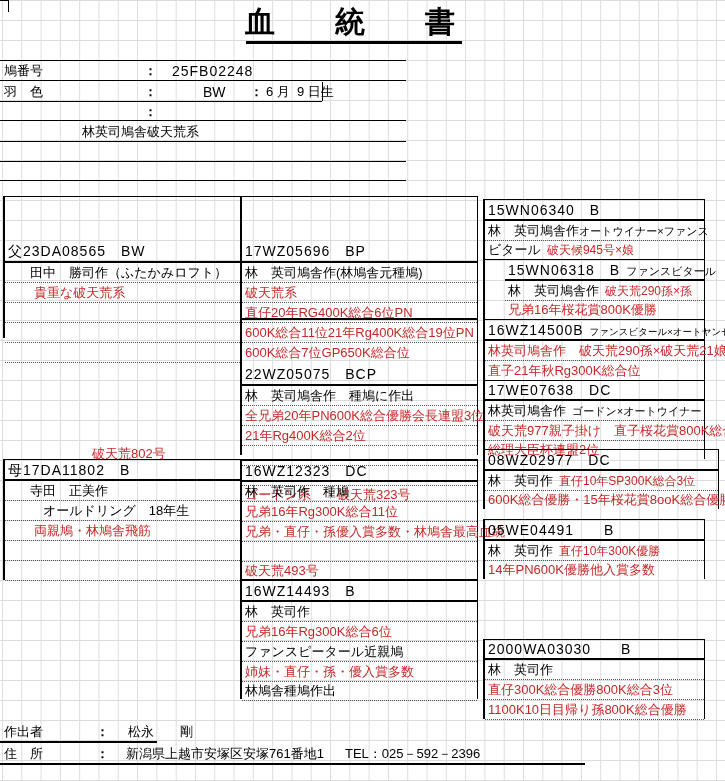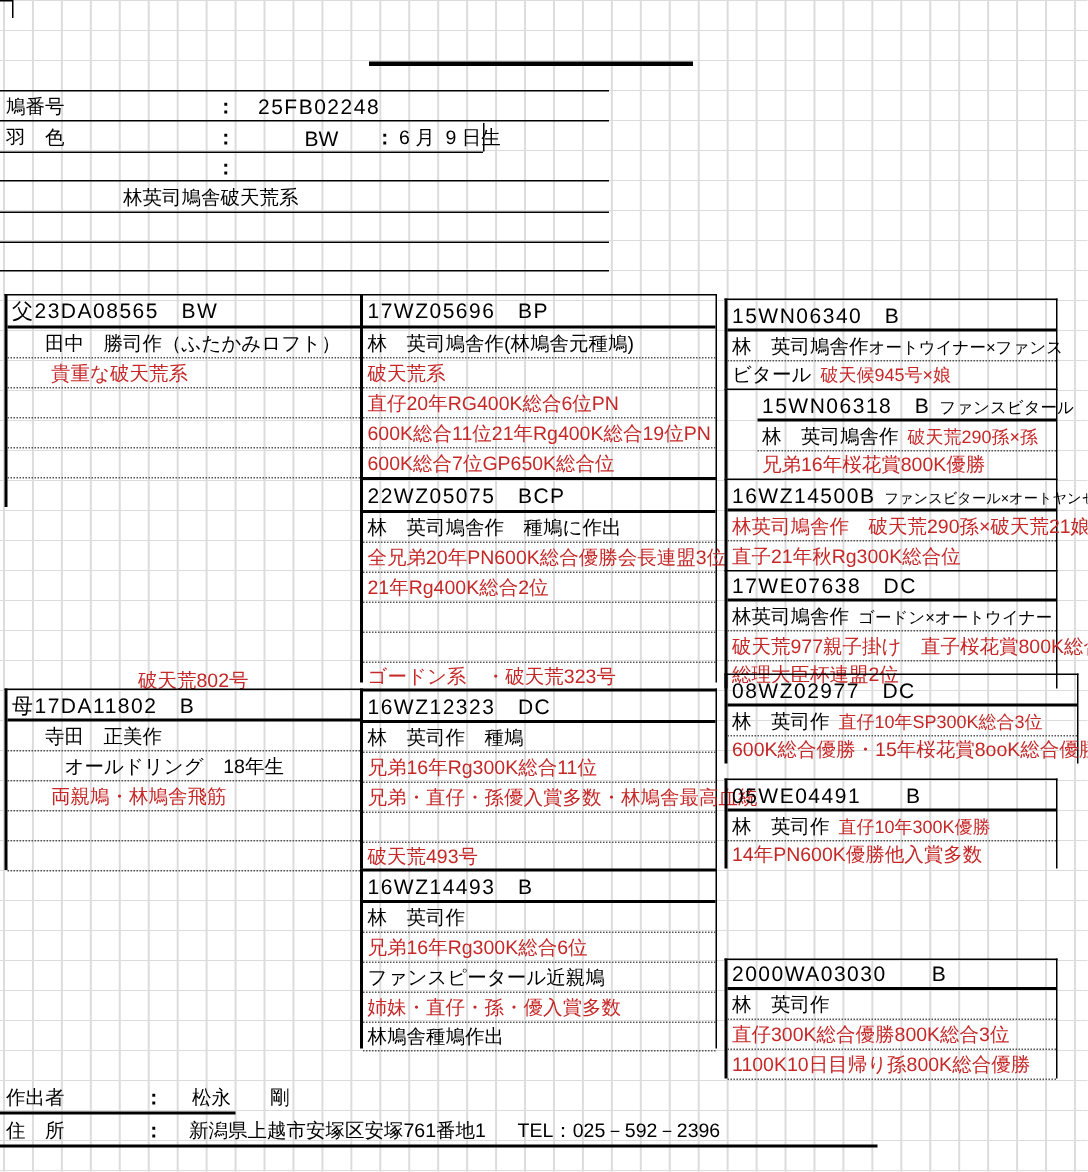--- a/index.html
+++ b/index.html
@@ -23,33 +23,34 @@
   .b{font-weight:bold;}
   .hl{position:absolute;height:0;border-top:1px solid #000;}
   .hl2{border-top-width:2px;}
   .hl3{border-top-width:3px;}
   .vl{position:absolute;width:0;border-left:1px solid #000;}
   .box{position:absolute;box-sizing:border-box;border-top:1px solid #000;border-left:2px solid #000;background:transparent;}
   .br{border-right:1px solid #000;}
   .t2{border-top-width:2px;}
   .row{height:20px;line-height:19px;padding-left:3px;font-size:13px;white-space:nowrap;box-sizing:border-box;overflow:visible;}
   .hdr{border-bottom:2px solid #000;font-size:14px;letter-spacing:1px;}
-  .h22{height:22px;line-height:21px;}
+  .h22{height:22px;line-height:21px;margin-top:44px;}
   .h21{height:21px;line-height:20px;}
   .h20{height:20px;line-height:19px;}
   .h19{height:19px;line-height:18px;}
   .dt{border-bottom:1px dotted #555;}
   .sp{margin-left:6px;}
   #title{position:absolute;left:245px;top:5px;font-size:30px;font-weight:bold;letter-spacing:15px;line-height:34px;}
 </style>
 </head>
 <body>
 
 <div id="sheet">
 
+  <div id="title">血　統　書</div>
   <i class="hl hl3" style="left:246px;top:41px;width:216px;"></i>
 
   <i class="hl" style="left:0;top:0;width:8px;"></i>
   <i class="vl" style="left:8px;top:0;height:12px;"></i>
 
   <i class="hl" style="left:0;top:60px;width:406px;"></i>
   <div class="cell" style="left:4px;top:63px;">鳩番号</div>
   <div class="cell b" style="left:144px;top:63px;">：</div>
   <div class="cell fs14" style="left:172px;top:63px;letter-spacing:1px;">25FB02248</div>
   <i class="hl" style="left:0;top:80px;width:406px;"></i>

